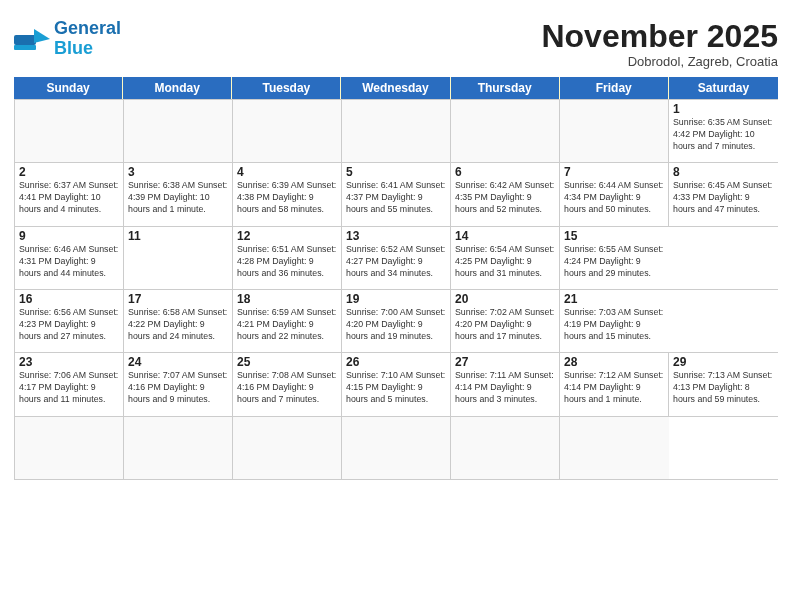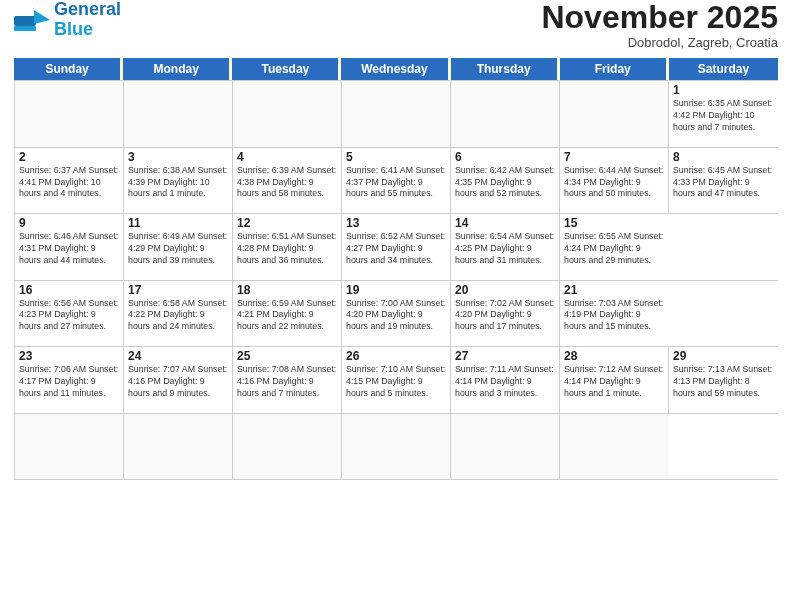--- a/index.html
+++ b/index.html
@@ -8,21 +8,21 @@
       background: #fff;
       width: 792px;
       height: 612px;
       overflow: hidden;
     }
     .page {
       width: 792px;
       height: 488px;
       display: flex;
       flex-direction: column;
-      padding: 0 14px 8px 14px;
+      padding: 19px 14px 8px 14px;
     }
     .header {
       display: flex;
       justify-content: space-between;
       align-items: flex-start;
       margin-bottom: 8px;
     }
     .logo {
       display: flex;
       align-items: center;
@@ -64,21 +64,21 @@
       display: grid;
       grid-template-columns: repeat(7, 1fr);
       background: #2a6dc0;
     }
     .cal-header-cell {
       color: #fff;
       font-size: 12px;
       font-weight: bold;
       text-align: center;
       padding: 4px 2px;
-      border-right: 3px solid #fef9c3;
+      border-right: 1px solid #fef9c3;
     }
     .cal-header-cell:last-child { border-right: none; }
     .cal-body {
       flex: 1;
       display: flex;
       flex-direction: column;
       border-left: 1px solid #ccc;
       border-top: 1px solid #ccc;
     }
     .cal-row {
@@ -206,23 +206,20 @@
         </div>
         <div class="cal-row">
           <div class="cal-cell">
             <div class="cell-day">9</div>
             <div class="cell-info">Sunrise: 6:46 AM
 Sunset: 4:31 PM
 Daylight: 9 hours and 44 minutes.</div>
           </div>
           <div class="cal-cell">
             <div class="cell-day">11</div>
-            <div class="cell-info">Sunrise: 6:49 AM
-Sunset: 4:29 PM
-Daylight: 9 hours and 39 minutes.</div>
           </div>
           <div class="cal-cell">
             <div class="cell-day">12</div>
             <div class="cell-info">Sunrise: 6:51 AM
 Sunset: 4:28 PM
 Daylight: 9 hours and 36 minutes.</div>
           </div>
           <div class="cal-cell">
             <div class="cell-day">13</div>
             <div class="cell-info">Sunrise: 6:52 AM

